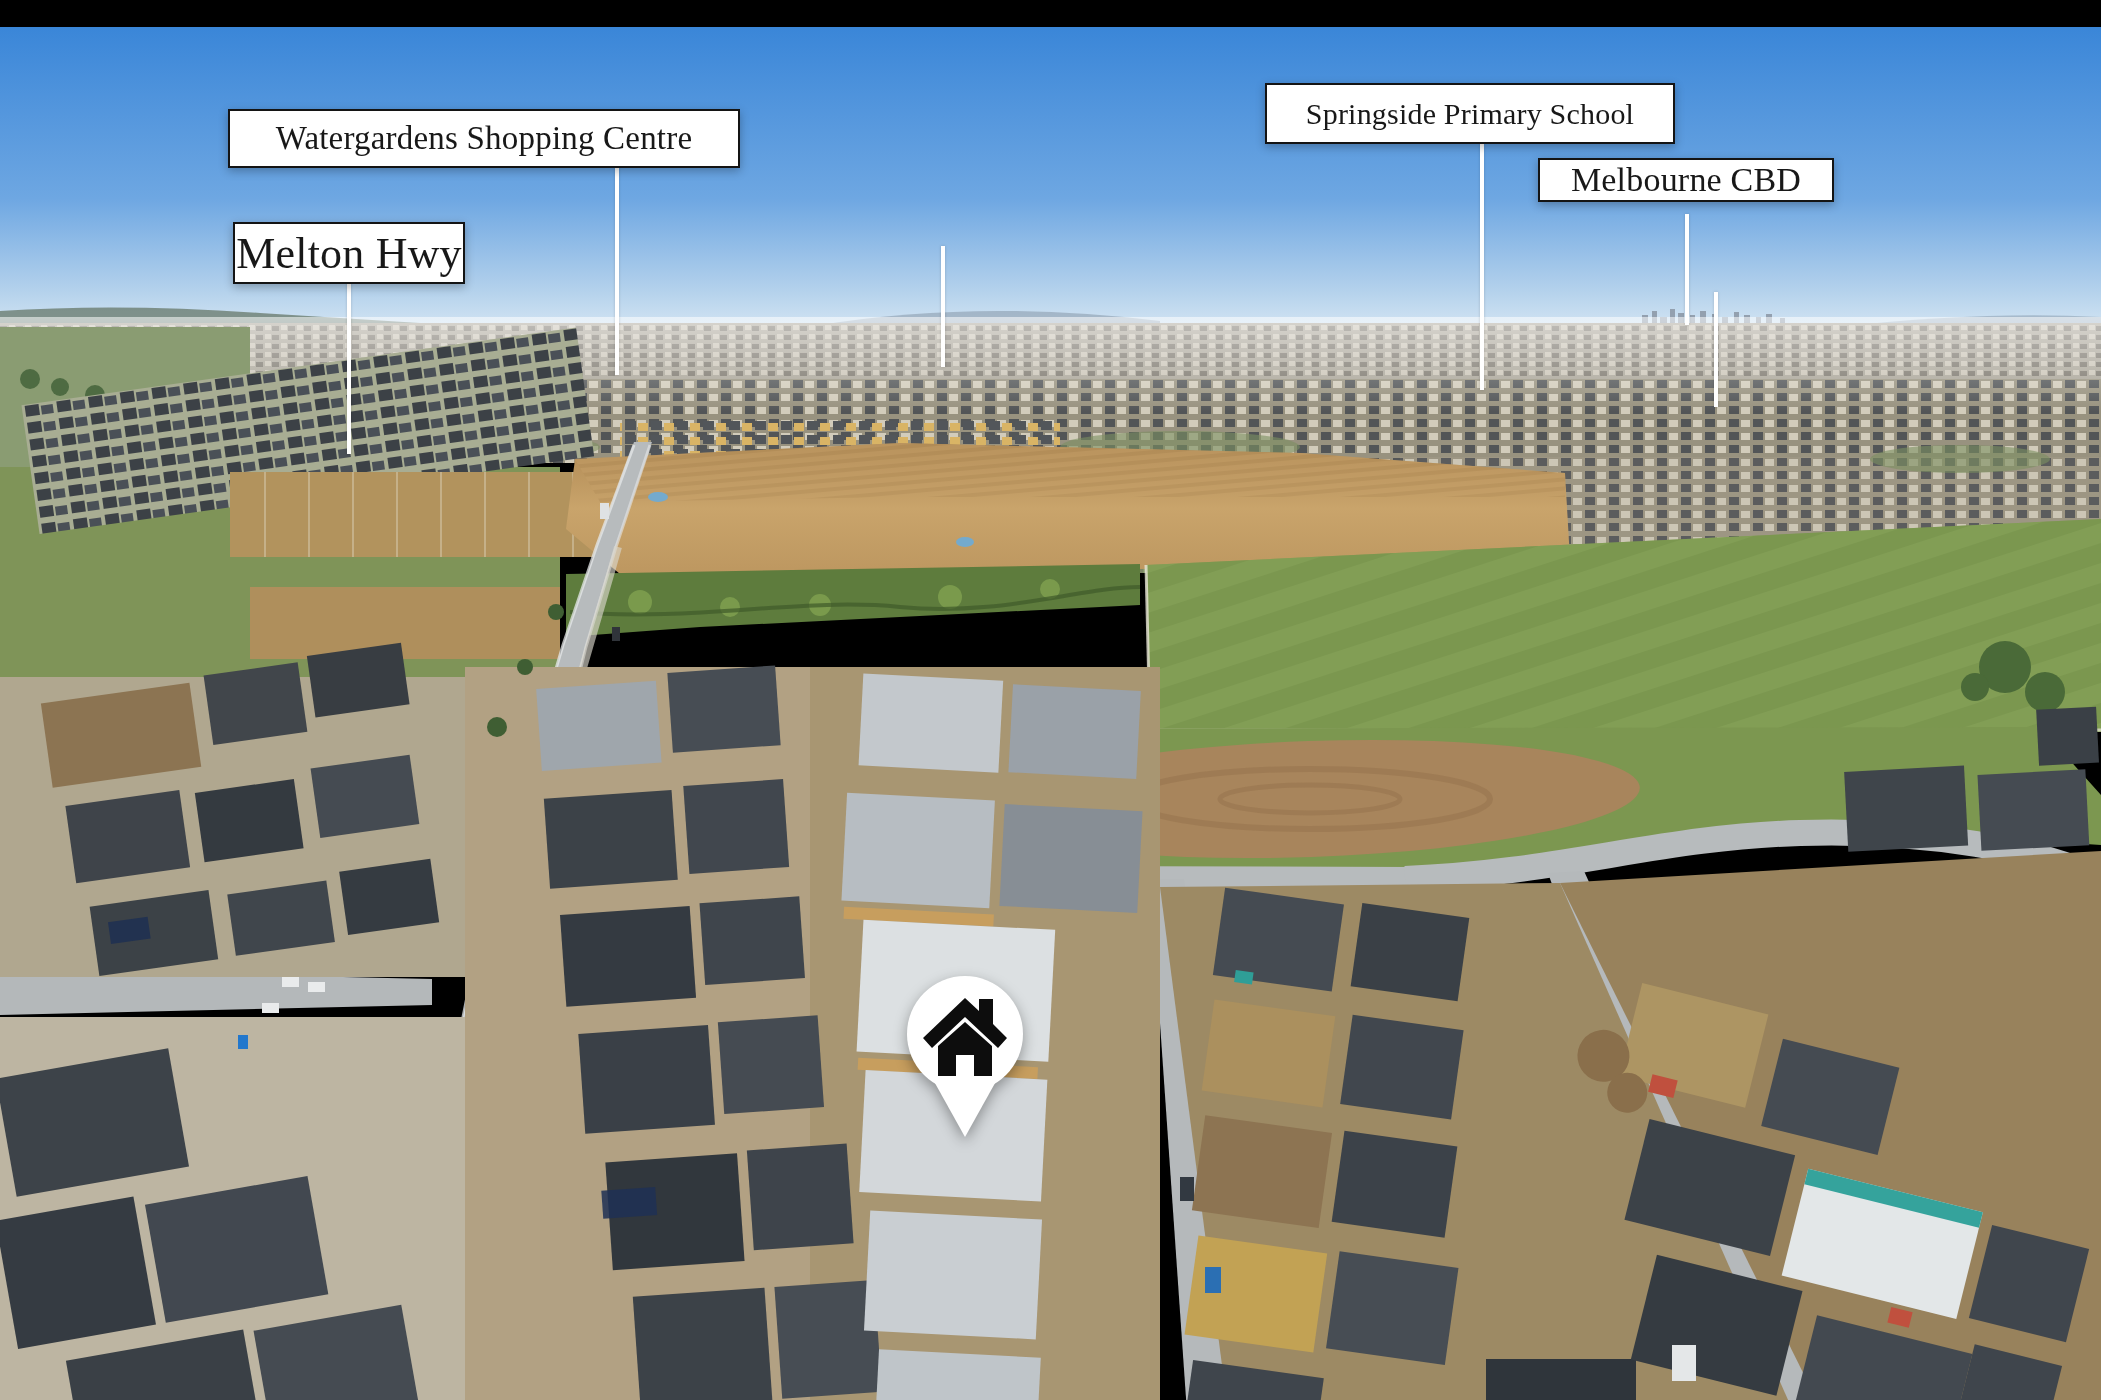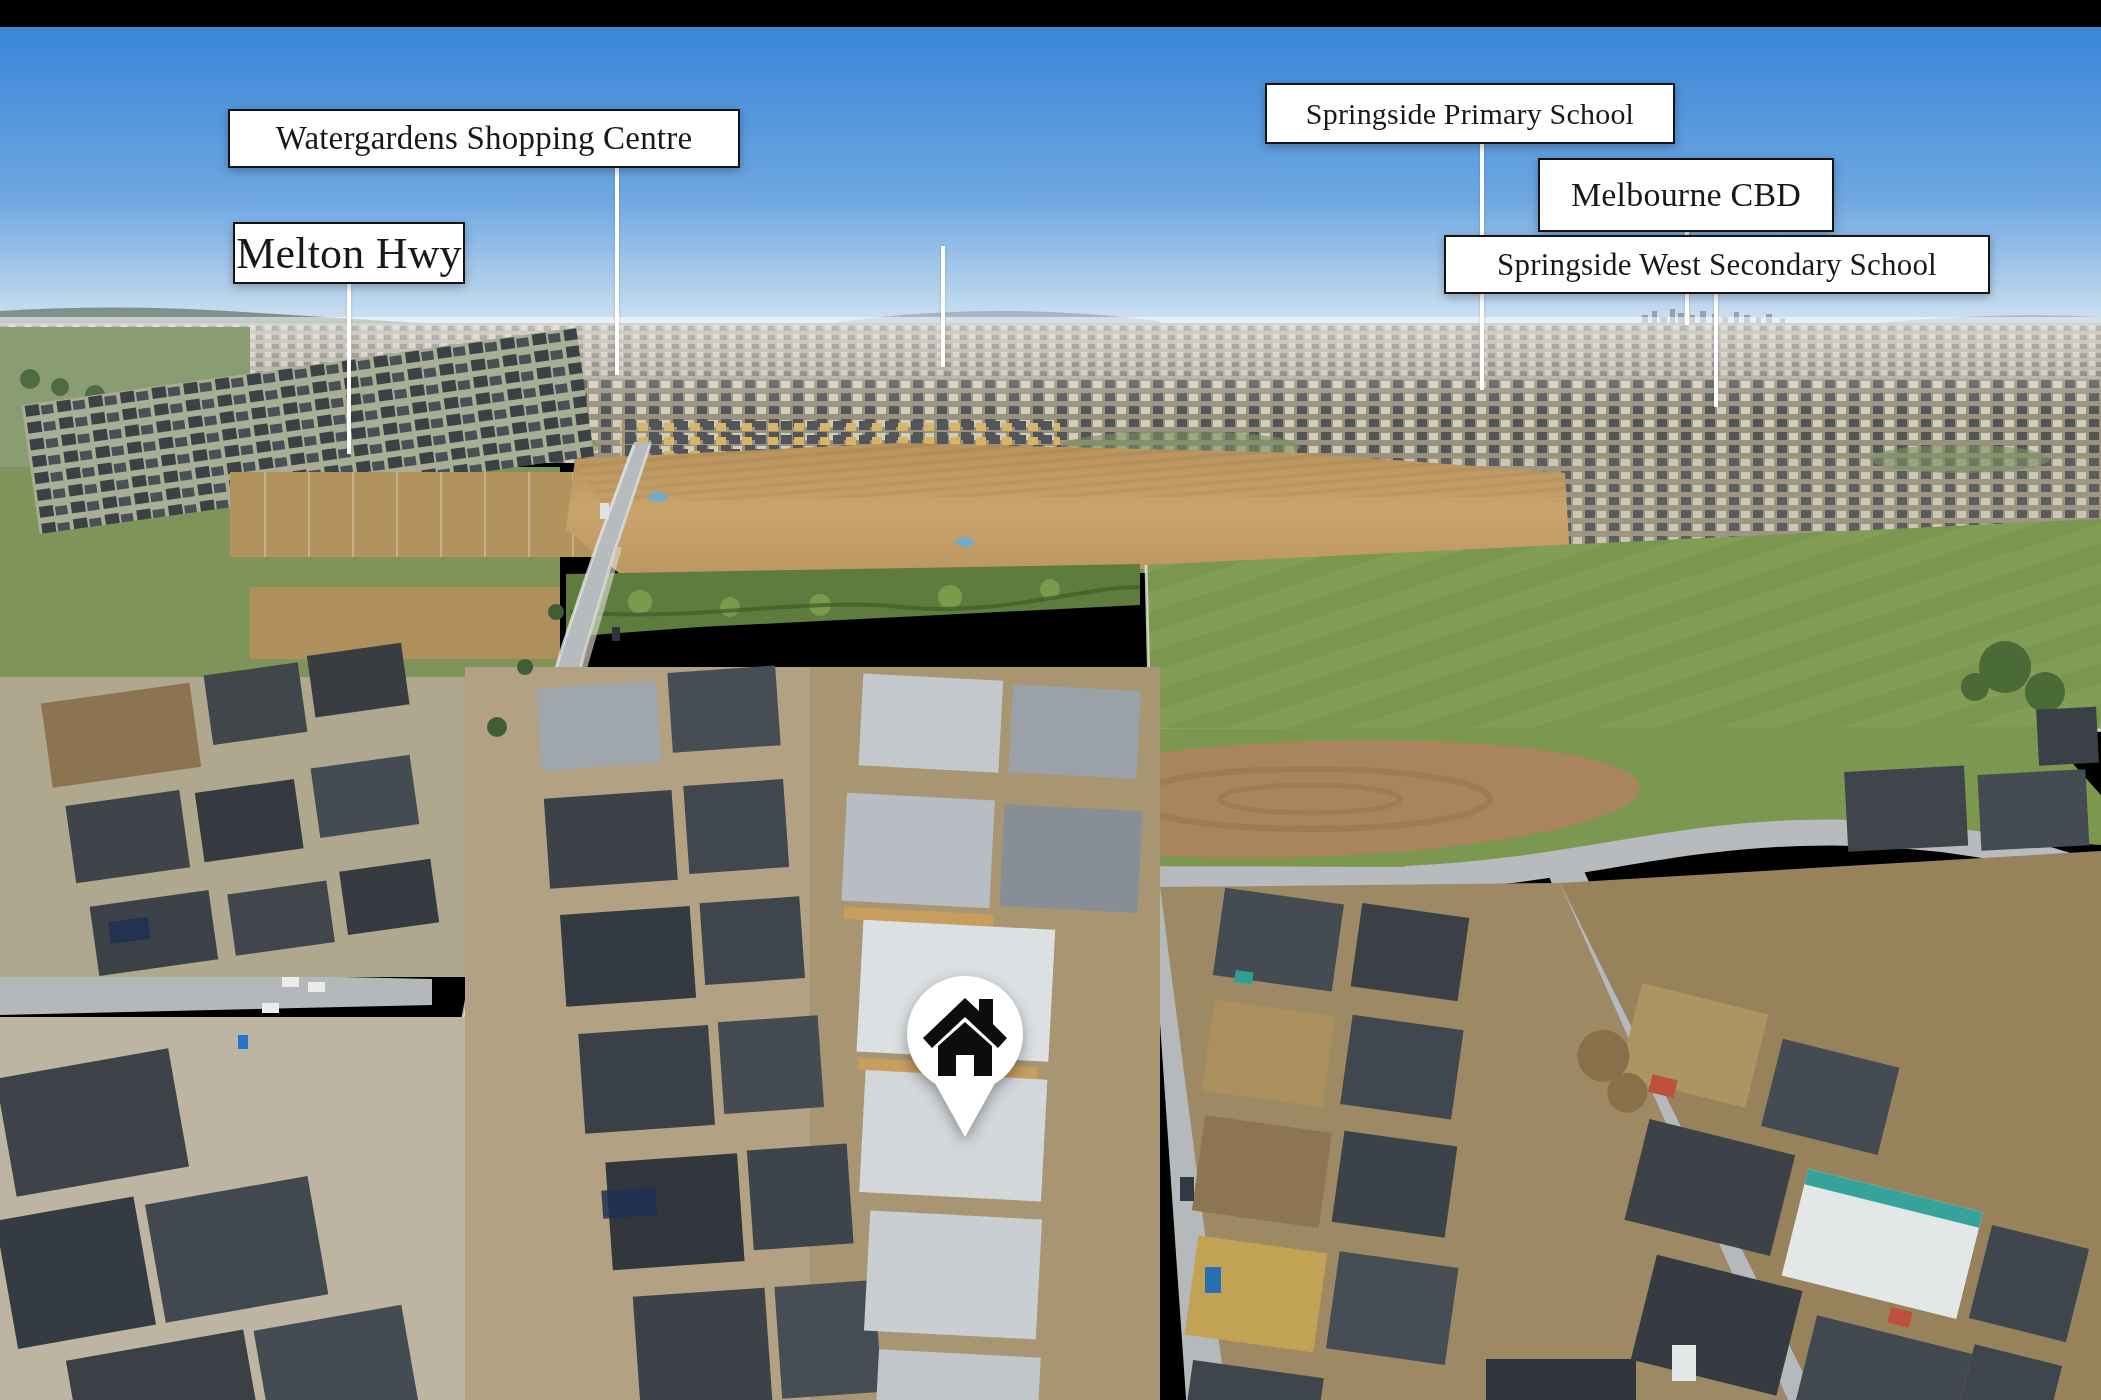--- a/index.html
+++ b/index.html
@@ -9,21 +9,21 @@
   .pline{position:absolute;width:4px;background:#ffffff;
          box-shadow:0 0 3px rgba(0,0,0,.18);}
   .callout{position:absolute;box-sizing:border-box;background:#ffffff;
            border:2px solid #141414;color:#181818;display:flex;
            align-items:center;justify-content:center;white-space:nowrap;
            box-shadow:0 3px 9px rgba(0,0,0,.28);letter-spacing:.2px;}
   .c1{left:228px;top:82px;width:512px;height:59px;font-size:33px;}
   .c2{left:233px;top:195px;width:232px;height:62px;font-size:44px;}
   .c3{left:752px;top:162px;width:441px;height:59px;font-size:29px;}
   .c4{left:1265px;top:56px;width:410px;height:61px;font-size:30px;}
-  .c5{left:1538px;top:131px;width:296px;height:74px;font-size:34px;}
+  .c5{left:1538px;top:131px;width:296px;height:44px;font-size:34px;}
   .c6{left:1444px;top:208px;width:546px;height:59px;font-size:31px;}
   .l1{left:615px;top:139px;height:209px;}
   .l2{left:347px;top:255px;height:172px;}
   .l3{left:941px;top:219px;height:121px;}
   .l4{left:1480px;top:115px;height:248px;}
   .l5{left:1685px;top:187px;height:111px;}
   .l6{left:1714px;top:265px;height:115px;}
   .pin{position:absolute;left:895px;top:945px;
        filter:drop-shadow(0 5px 7px rgba(0,0,0,.35));}
 </style>
@@ -319,23 +319,20 @@
 </div>
 <div class="callout c2">
   <span>Melton Hwy</span>
 </div>
 <div class="callout c4">
   <span>Springside Primary School</span>
 </div>
 <div class="callout c5">
   <span>Melbourne CBD</span>
 </div>
-<div class="callout c6">
-  <span>Springside West Secondary School</span>
-</div>
 
 <svg class="pin" width="140" height="170" viewBox="0 0 140 170">
   <g>
     <polygon points="36,104 70,165 104,104" fill="#ffffff"></polygon>
     <circle cx="70" cy="62" r="58" fill="#ffffff"></circle>
   </g>
   <g fill="#0d0d0d">
     <path d="M28,66 L70,26 L84,39 L84,27 L98,27 L98,52 L112,66 L103,76 L70,45 L37,76 Z"></path>
     <path d="M43,74 L70,50 L97,74 L97,104 L79,104 L79,83 L61,83 L61,104 L43,104 Z"></path>
   </g>

